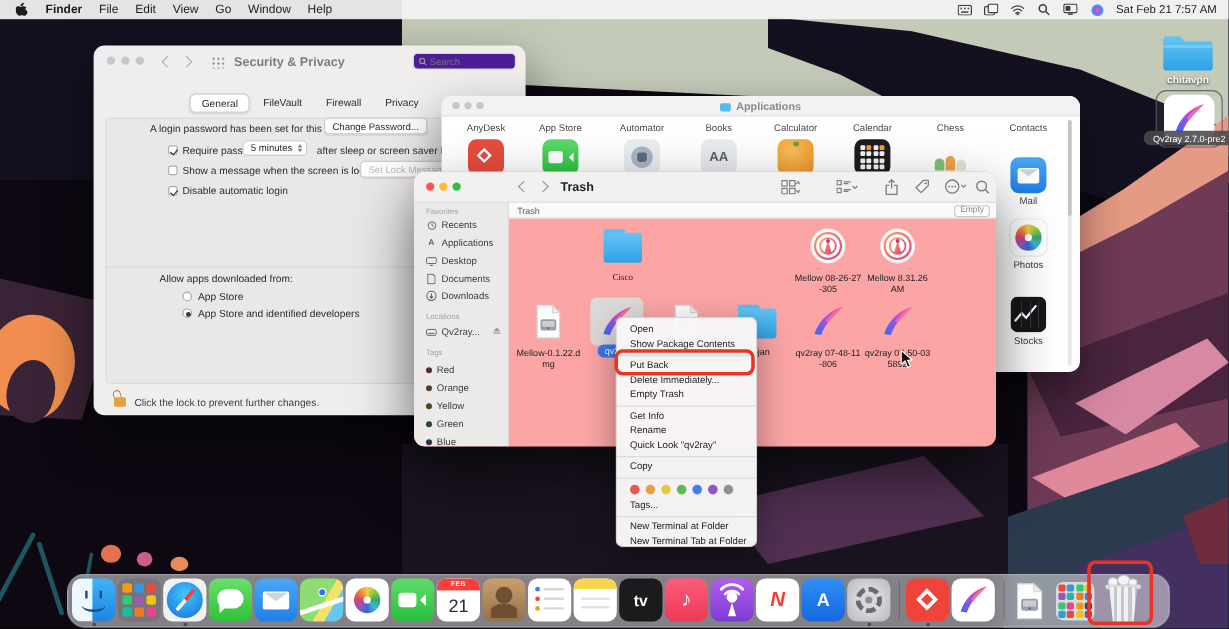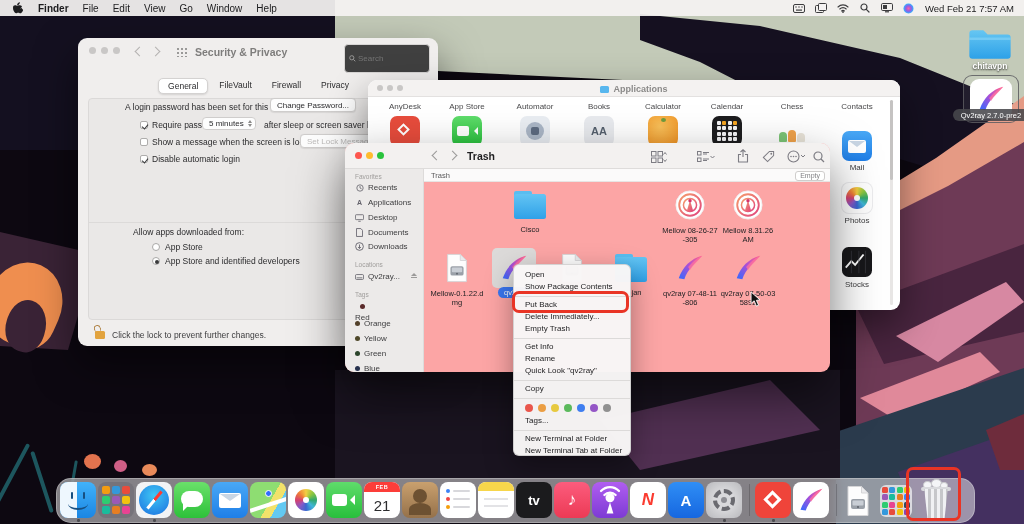--- a/index.html
+++ b/index.html
@@ -49,22 +49,22 @@
   .chev.back{transform:rotate(45deg);}
   .chev.fwd{transform:rotate(-135deg);}
 
   
   .win-sec{left:78px;top:38px;width:360px;height:308px;background:#f0eeed;border-radius:9px;
     box-shadow:0 18px 42px rgba(0,0,0,.5);z-index:2;font-size:8.5px;color:#2b2b2d;overflow:hidden;}
   .sec-title{position:absolute;left:117px;top:8px;font-size:10.5px;font-weight:bold;color:#7e7d7c;}
   .gridicon{position:absolute;left:98px;top:9px;width:11px;height:10px;
     background-image:radial-gradient(circle,#9a9998 1px,transparent 1.1px);
     background-size:4px 4px;}
-  .sec-search{position:absolute;right:8px;top:6px;width:86px;height:29px;border:1px solid #d8d6d5;
-    border-radius:4px;background:#404040;display:flex;align-items:center;padding:0 4px;gap:0;}
+  .sec-search{position:absolute;right:8px;top:6px;width:86px;height:14px;border:1px solid #d8d6d5;
+    border-radius:4px;background:#4c1d95;display:flex;align-items:center;padding:0 4px;gap:0;}
   .sec-search input{border:none;outline:none;background:transparent;width:60px;
     font-size:8px;color:#8d8c8b;font-family:"Liberation Sans",sans-serif;}
   .tabs{position:absolute;left:0;right:0;top:40px;display:flex;justify-content:center;gap:2px;}
   .tab{padding:2px 9px;font-size:8.5px;color:#2b2b2d;border-radius:5px;}
   .tab.active{background:#fff;border:1px solid #d4d2d1;box-shadow:0 1px 2px rgba(0,0,0,.12);}
   .sec-panel{position:absolute;left:10px;top:60px;width:340px;height:222px;background:#eae8e7;
     border:1px solid #dbd9d8;border-radius:4px;}
   .cbx{display:inline-block;width:8px;height:8px;border:1px solid #aeadac;border-radius:2px;
     background:#fff;position:relative;vertical-align:-1px;margin-right:4px;}
   .cbx.on::after{content:"";position:absolute;left:1.5px;top:0.5px;width:3px;height:5px;
@@ -385,21 +385,21 @@
             <defs>
               <radialGradient id="siri">
                 <stop offset="0" stop-color="#ff5fa2"></stop>
                 <stop offset="0.55" stop-color="#8a5fe8"></stop>
                 <stop offset="1" stop-color="#2fb4ff"></stop>
               </radialGradient>
             </defs>
             <circle cx="5.5" cy="5.5" r="5" fill="url(#siri)"></circle>
           </svg>
       </span>
-      <span class="mb-clock">Wed Feb 21  7:57 AM</span>
+      <span class="mb-clock">Sat Feb 21  7:57 AM</span>
     </div>
   </div>
 
   <svg class="abs desk-folder">
       <use href="#sym-folder" width="44" height="34"></use>
     </svg>
   <div class="desk-label" style="left:962px;top:61px;width:56px;">chitavpn</div>
   <div class="abs desk-qv-outline"></div>
   <div class="abs desk-qv">
     <svg width="30" height="30">
@@ -641,21 +641,21 @@
         <span class="sb-ic">
             <svg width="9" height="8" viewBox="0 0 11 9">
               <rect x="0.5" y="1.5" width="10" height="6" rx="1.5" fill="none" stroke="#63626b"></rect>
               <path d="M2 5.5 h7" stroke="#63626b"></path>
             </svg>
           </span>
         <span>Qv2ray...</span>
         <span class="eject" style="top:1px;"></span>
       </div>
       <div class="sb-h" style="top:122px;">Tags</div>
-      <div class="sb-item" style="top:135px;flex-direction:column;">
+      <div class="sb-item" style="top:135px;">
           <span class="tag-dot" style="background:#5a2a2a;"></span>
           <span>Red</span>
         </div>
       <div class="sb-item" style="top:150px;">
           <span class="tag-dot" style="background:#52402a;"></span>
           <span>Orange</span>
         </div>
       <div class="sb-item" style="top:165px;">
           <span class="tag-dot" style="background:#4e482a;"></span>
           <span>Yellow</span>
@@ -663,21 +663,21 @@
       <div class="sb-item" style="top:180px;">
           <span class="tag-dot" style="background:#2c452c;"></span>
           <span>Green</span>
         </div>
       <div class="sb-item" style="top:195px;">
           <span class="tag-dot" style="background:#27324e;"></span>
           <span>Blue</span>
         </div>
     </div>
 
-    <div class="file" style="left:157px;top:47px;">
+    <div class="file" style="left:146px;top:47px;font-family:Liberation Serif, serif;">
       <span class="ic folder-sm"><i class="tab"></i><i class="body"></i></span>
       <div class="lbl">Cisco</div>
     </div>
     <div class="file" style="left:317px;top:47px;">
       <svg class="ic" width="30" height="30">
           <use href="#sym-mellow" width="30" height="30"></use>
         </svg>
       <div class="lbl">Mellow 08-26-27-305</div>
     </div>
     <div class="file" style="left:375px;top:47px;">

